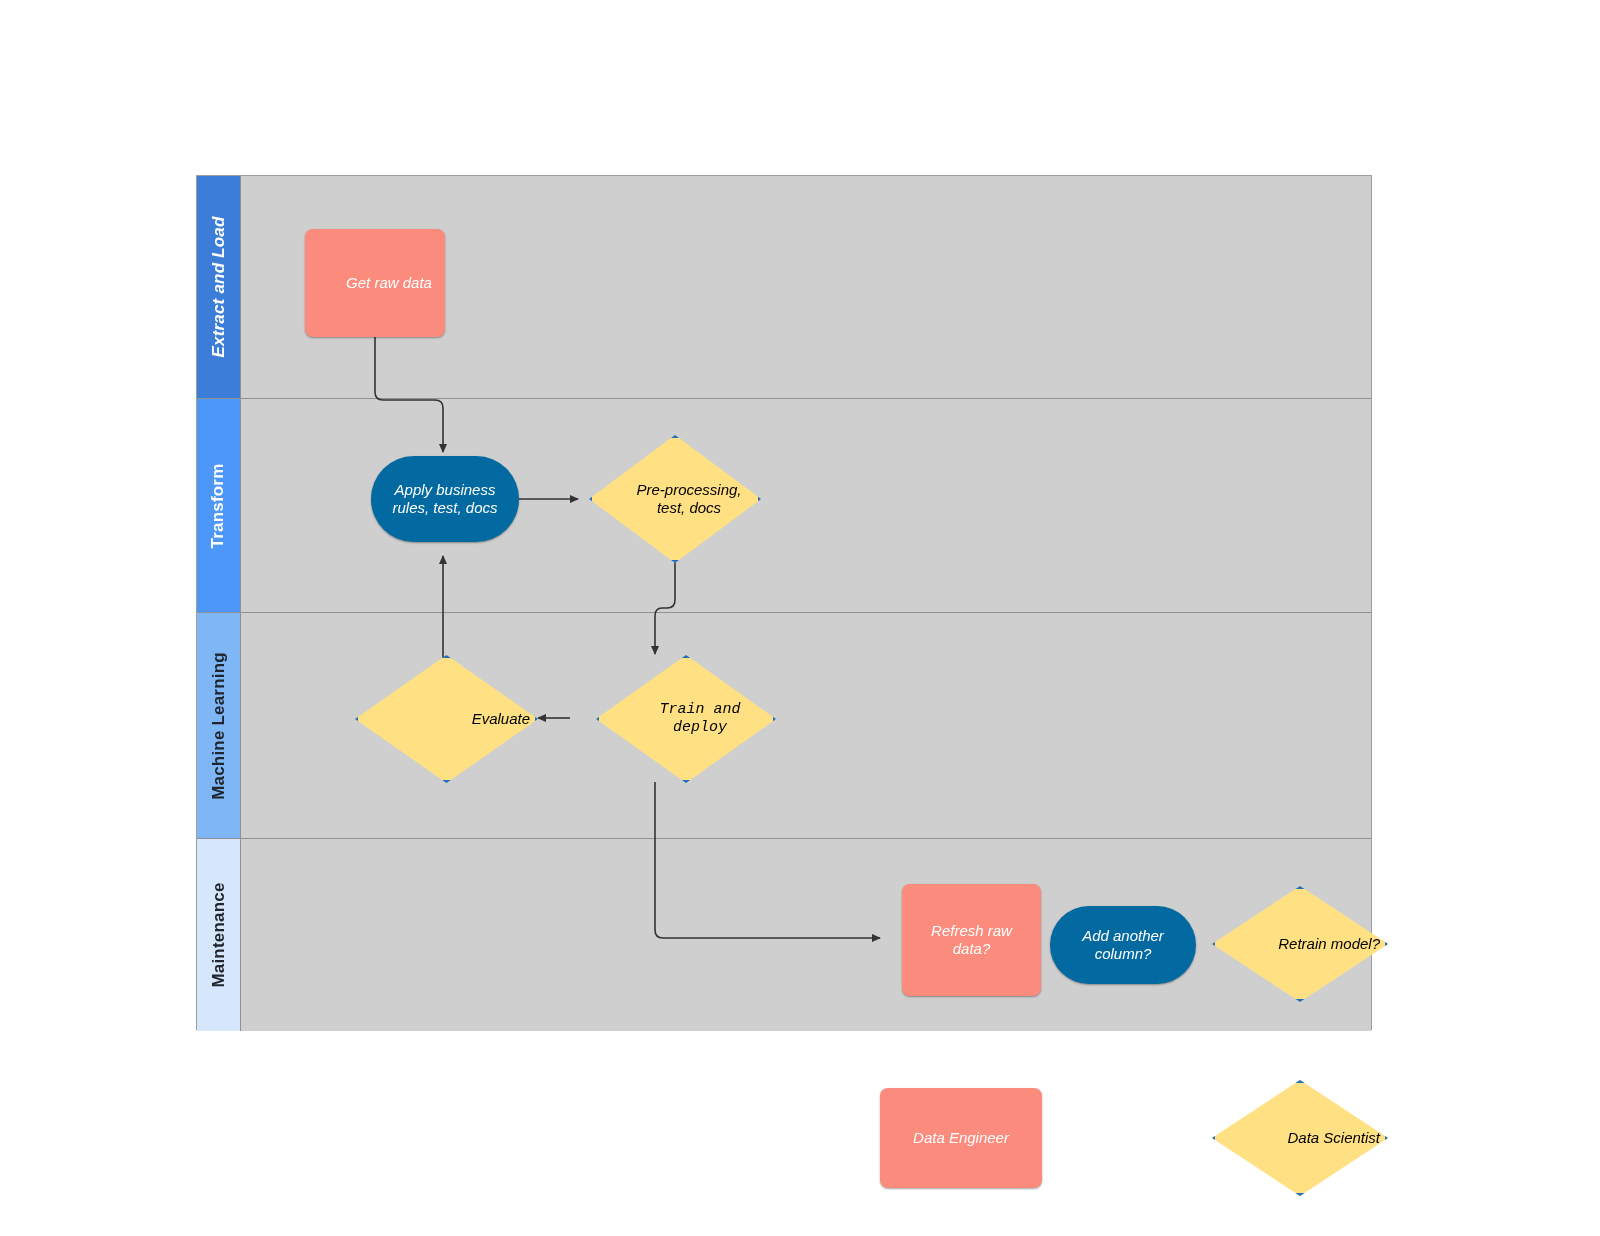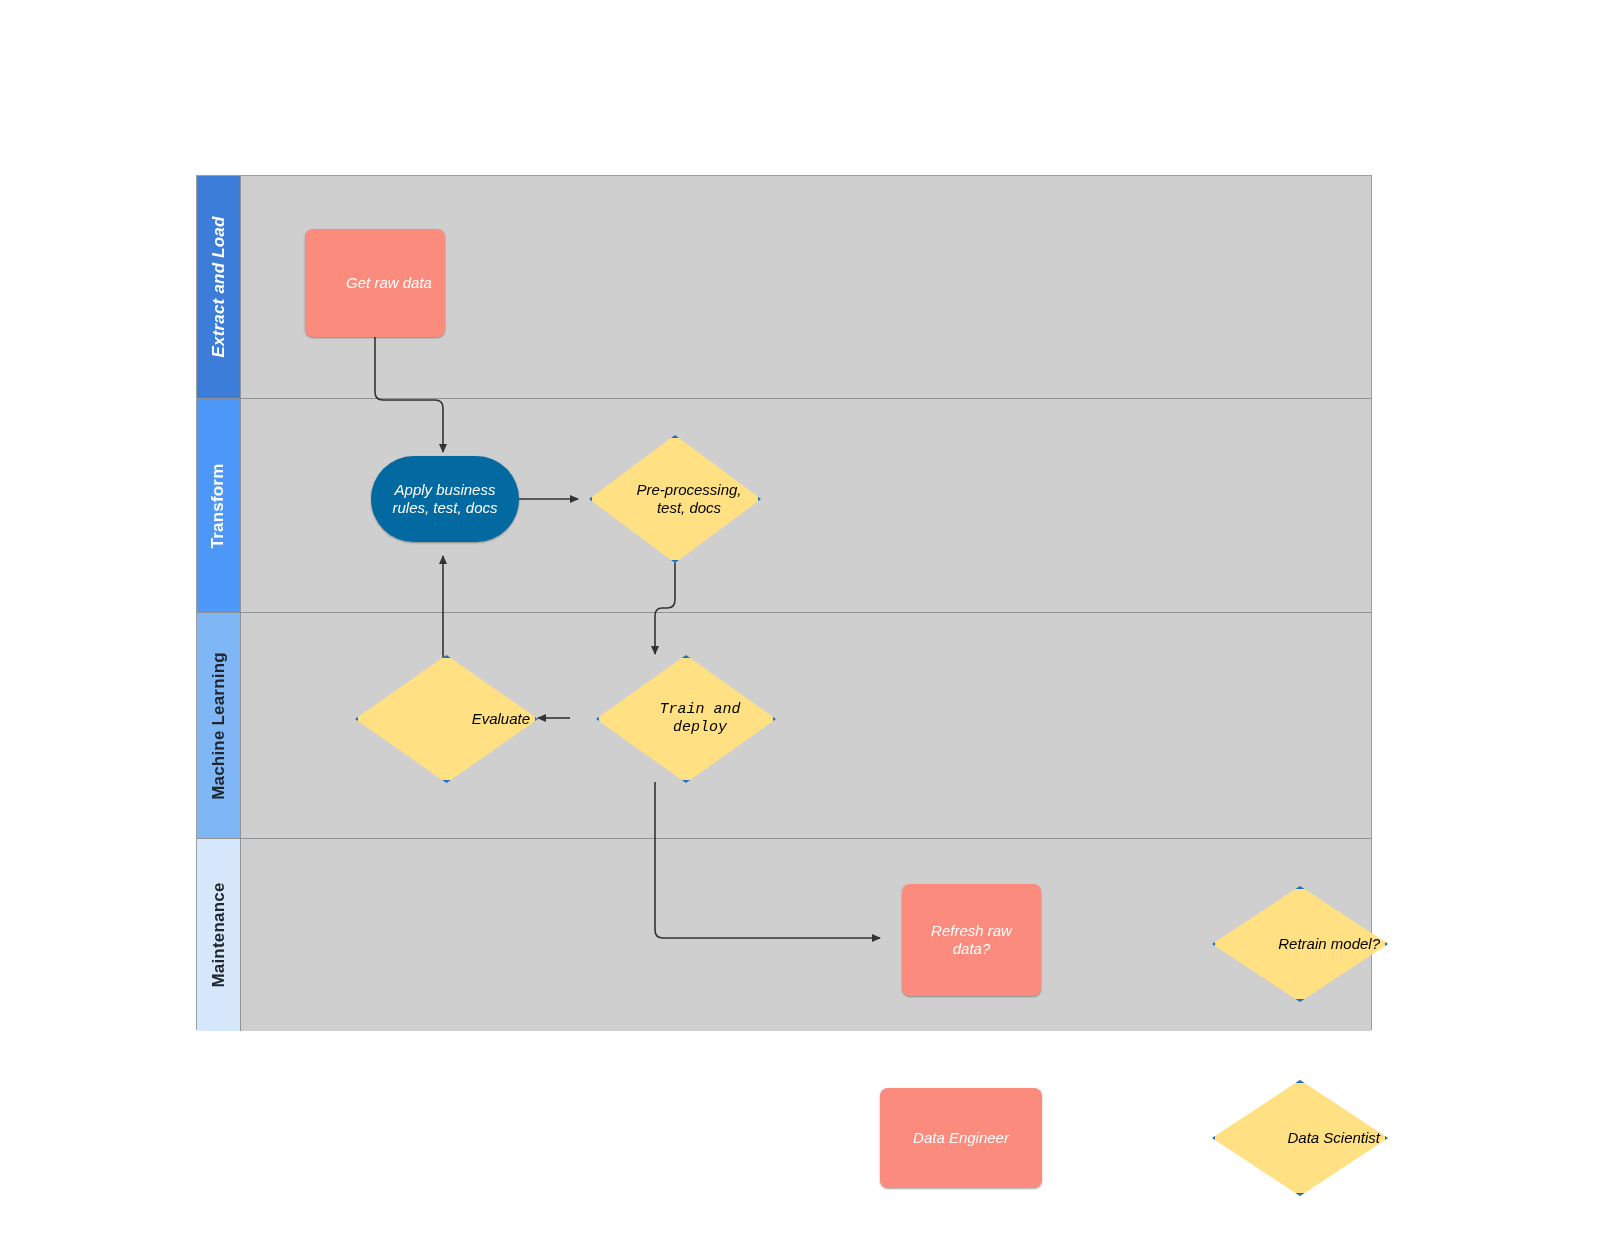--- a/index.html
+++ b/index.html
@@ -131,20 +131,23 @@
 
   <div class="node shape-diamond" style="left:596px;top:655px;width:180px;height:128px;font-family:Liberation Mono, monospace;">
     <div class="dmd-bg"></div>
     <span class="dmd-txt">Train and deploy</span>
   </div>
 
   <div class="node shape-rect" style="left:891px;top:884px;width:139px;height:112px;padding:0 10px;margin-left:11px;">
     <span>Refresh raw data?</span>
   </div>
 
+  <div class="node shape-pill" style="left:1050px;top:906px;width:146px;height:78px;padding:0 14px;">
+    <span>Add another column?</span>
+  </div>
 
   <div class="node shape-diamond" style="left:1212px;top:886px;width:176px;height:116px;">
     <div class="dmd-bg"></div>
     <span class="dmd-txt">Retrain model?</span>
   </div>
 
   <div class="legend">
 
     <div class="node shape-rect" style="left:0px;top:0px;width:162px;height:100px;padding:0 0;">
       <span>Data Engineer</span>

